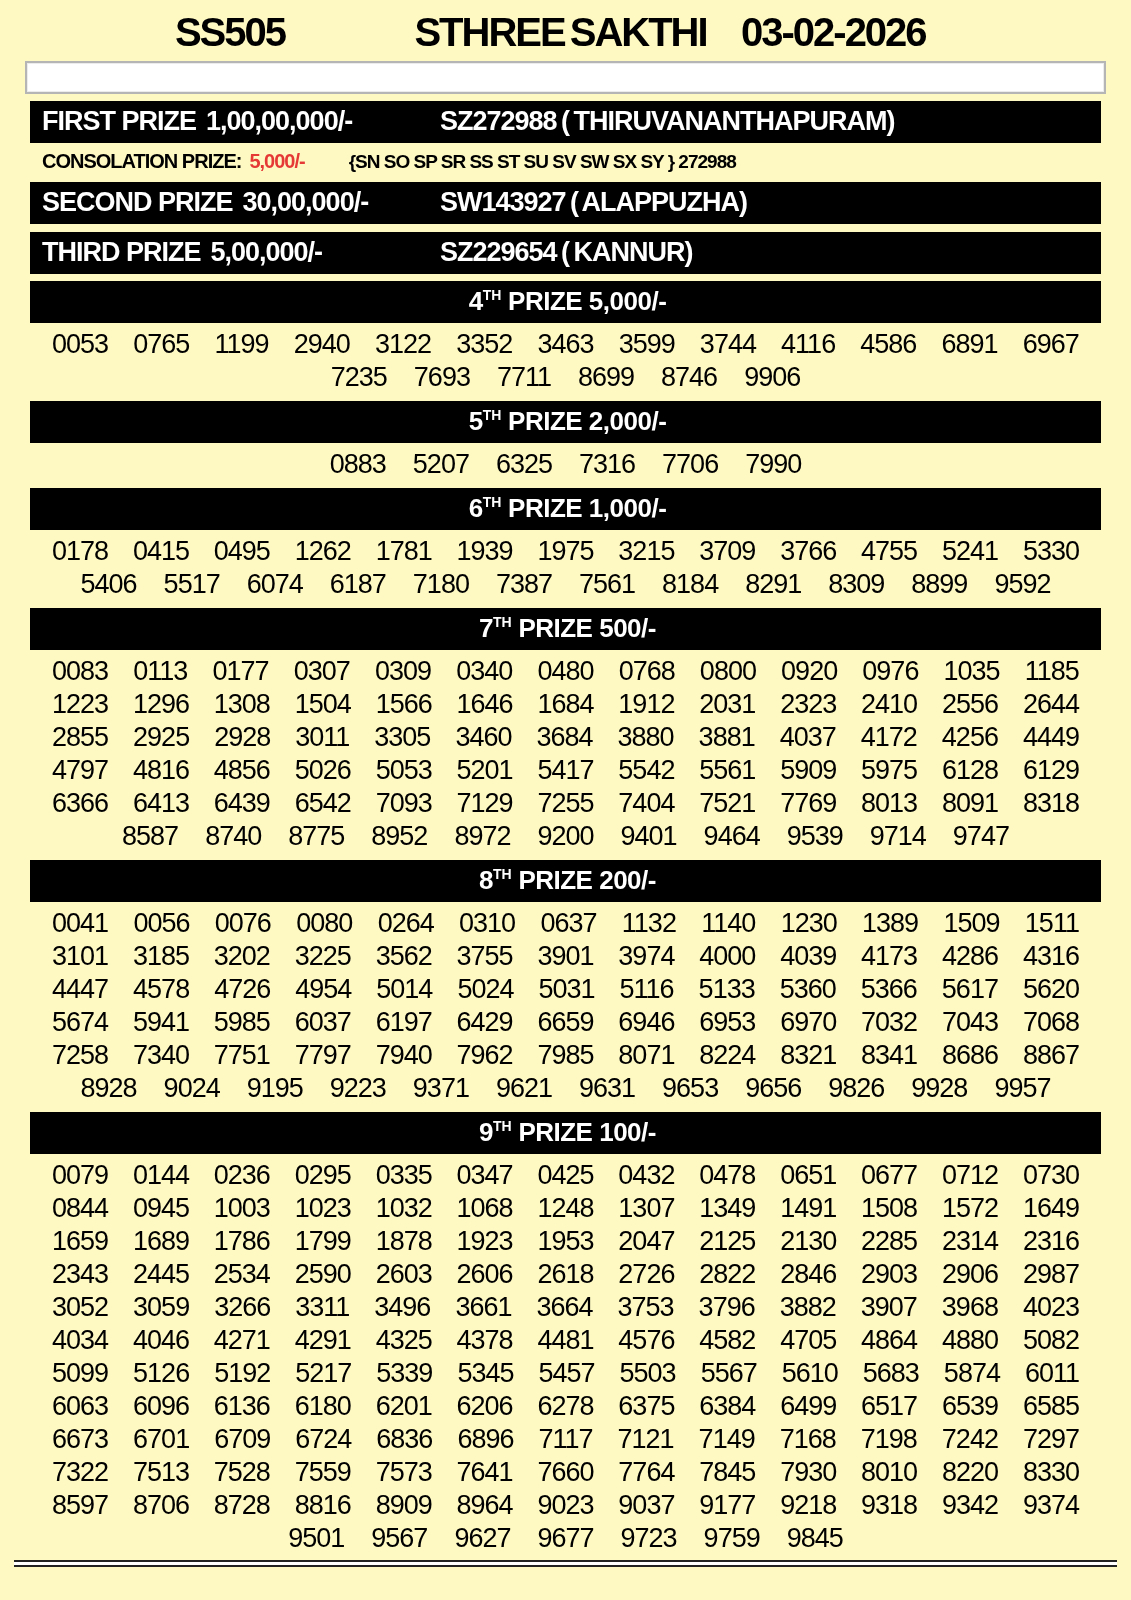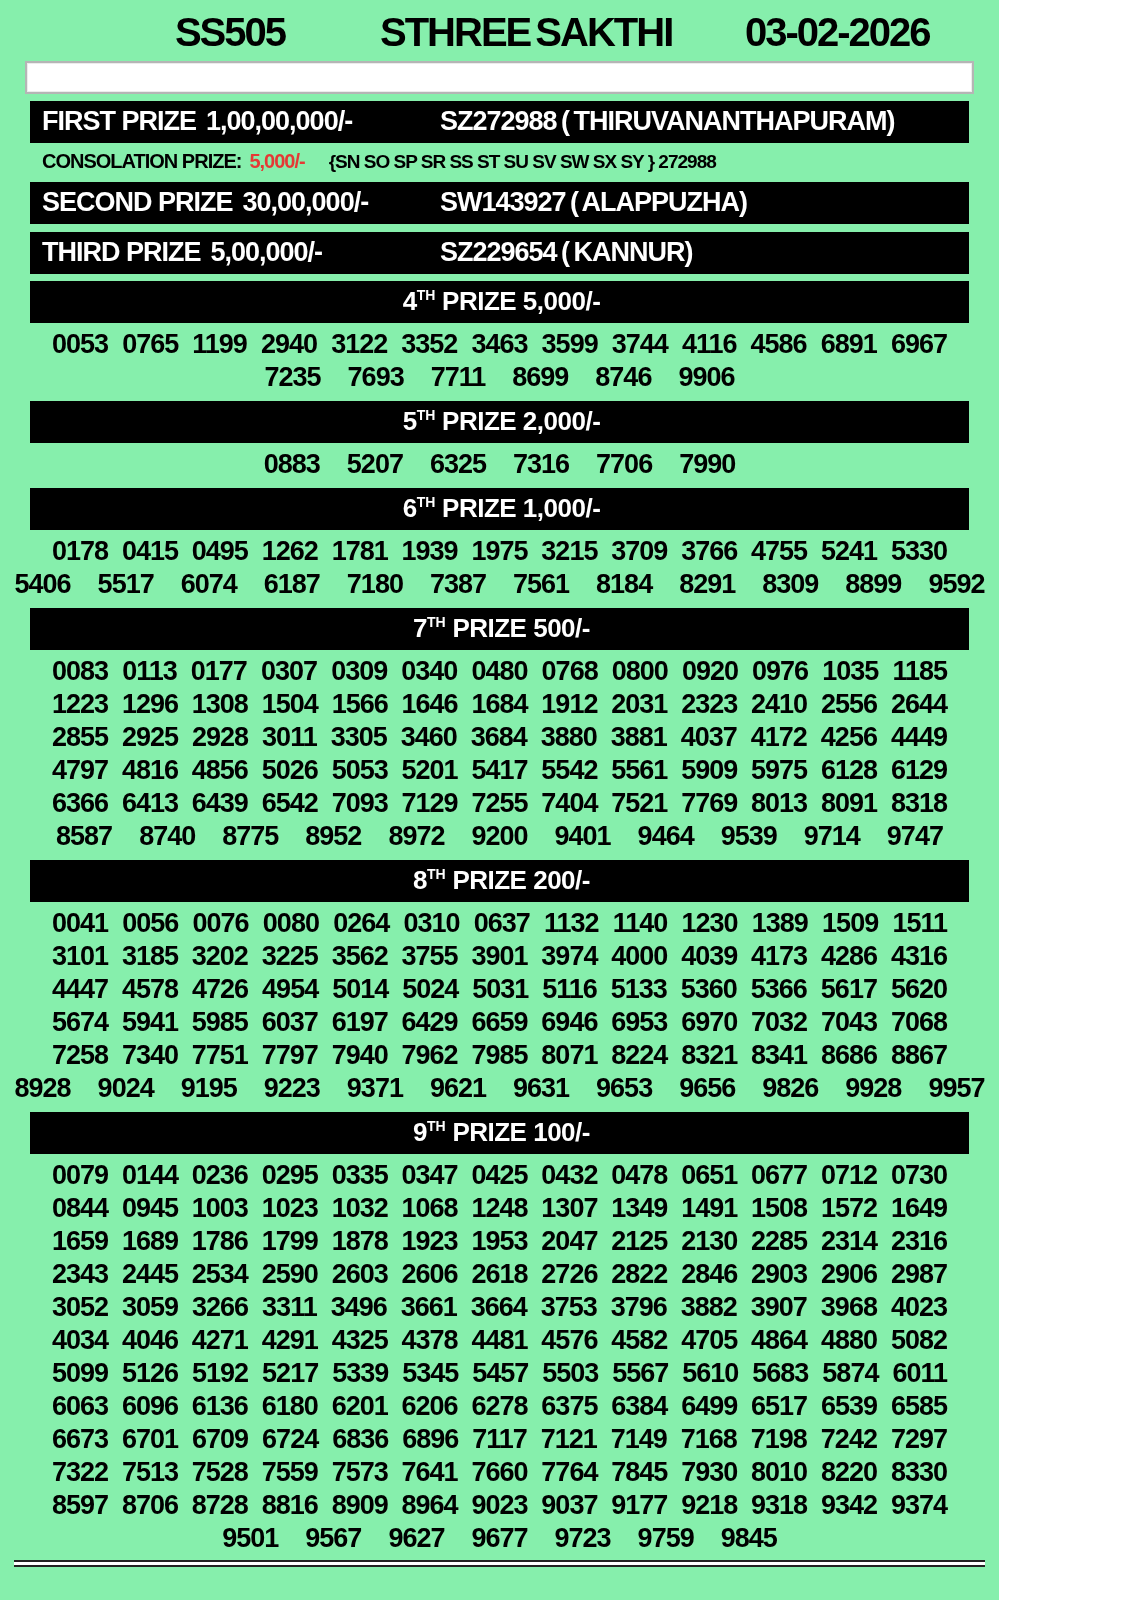--- a/index.html
+++ b/index.html
@@ -1,63 +1,63 @@
 <!DOCTYPE html>
 <html><head>
 <meta charset="utf-8">
 <style>
   html,body{margin:0;padding:0;background:#fff;}
   .page{
-    width:999px;height:1600px;background:#86efac;position:relative;
+    width:1131px;height:1600px;background:#fef9c3;position:relative;
     font-family:"Liberation Sans","DejaVu Sans",sans-serif;
     color:#000;overflow:hidden;
   }
   
   .top-header{
     display:grid;grid-template-columns:300px 1fr 330px;
     align-items:center;padding:10px 60px 2px 80px;
   }
   .top-header .cell{font-size:40px;font-weight:700;letter-spacing:-2px;white-space:nowrap;}
   .draw-code{text-align:center;}
   .lottery-title{text-align:center;word-spacing:-4px;}
-  .draw-date{text-align:center;}
+  .draw-date{text-align:left;}
 
   
   .blank-box{
     margin:4px 25px 7px 25px;height:29px;background:#fff;
     border:2px solid #b5b5b5;box-shadow:inset 0 0 0 1px #ececec;
   }
 
   
   .bar{
     background:#000;color:#fff;margin:0 30px 4px 30px;
     padding:5px 12px 6px 12px;display:flex;align-items:flex-end;
     font-weight:700;font-size:27px;letter-spacing:-1px;white-space:nowrap;
   }
   .bar .prize-left{min-width:398px;display:flex;gap:10px;}
   .bar .winner{word-spacing:-2px;}
 
   .consolation-row{
     margin:0 30px 4px 30px;padding:3px 12px 5px 12px;display:flex;align-items:center;
     font-weight:700;font-size:20px;letter-spacing:-1px;white-space:nowrap;gap:8px;
   }
-  .consolation-row .amount{color:#e53935;margin-right:16px;}
+  .consolation-row .amount{color:#e53935;margin-right:36px;}
   .consolation-row .series{font-size:19px;}
 
   
   .section-bar{
     background:#000;color:#fff;text-align:center;font-weight:700;
     font-size:26px;letter-spacing:-0.5px;margin:7px 30px 5px 30px;padding:5px 0 6px 4px;
   }
   .section-bar sup{font-size:14px;vertical-align:super;letter-spacing:0;}
 
   
   .num-row{
     margin:0 52px;display:flex;align-items:center;
-    font-weight:700;font-size:27px;letter-spacing:-1px;line-height:33px;
+    font-weight:400;font-size:27px;letter-spacing:-1px;line-height:33px;
   }
   .num-row.full{justify-content:space-between;}
   .num-row.center{justify-content:center;gap:27px;}
   .num{white-space:nowrap;}
 
   .bottom-rule{
     margin:5px 14px 0 14px;height:3px;
     border-top:2px solid #222;border-bottom:2px solid #222;background:#fff;
   }
 </style>

